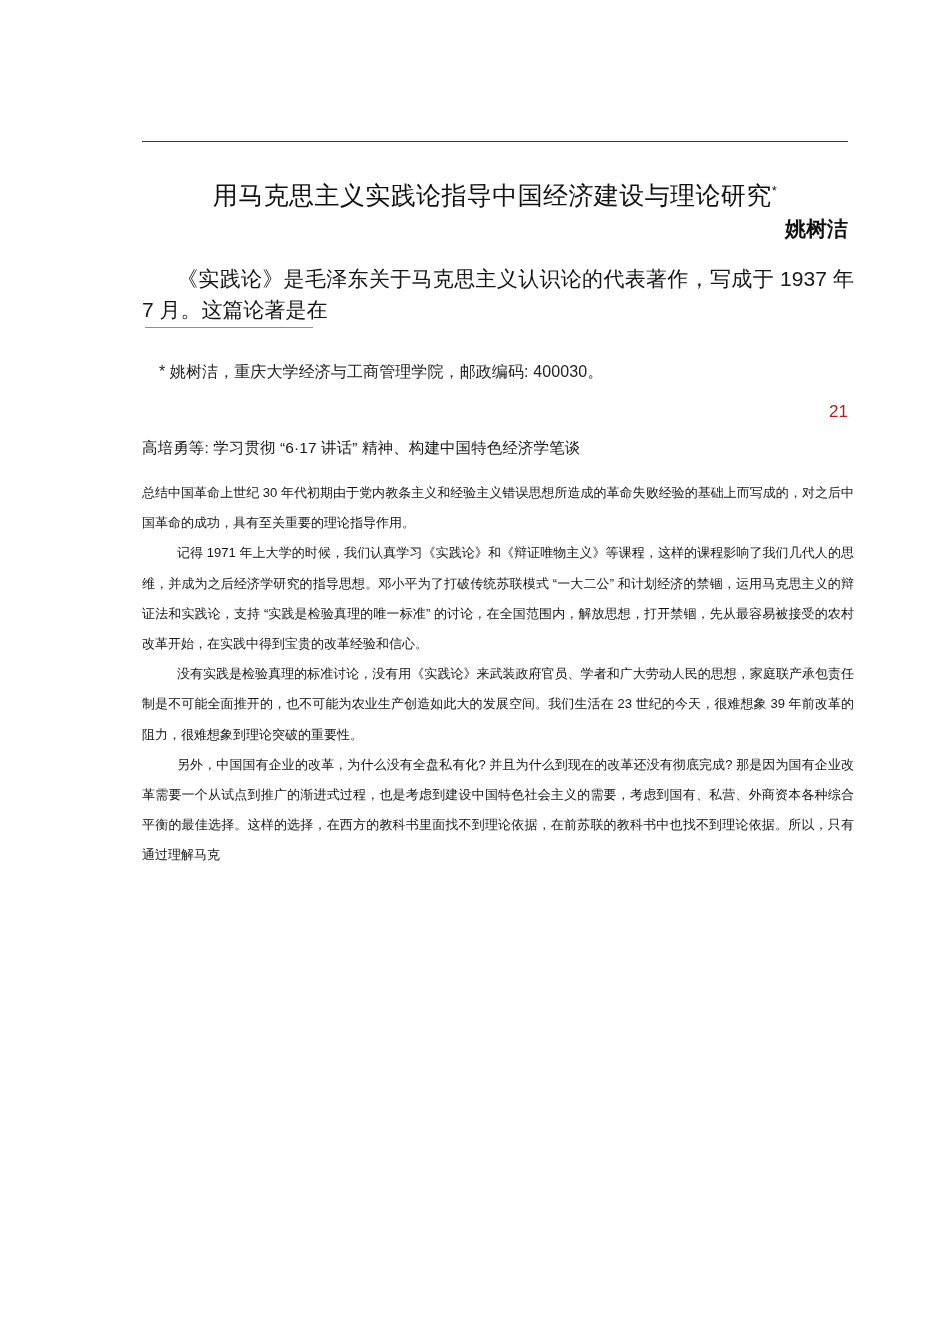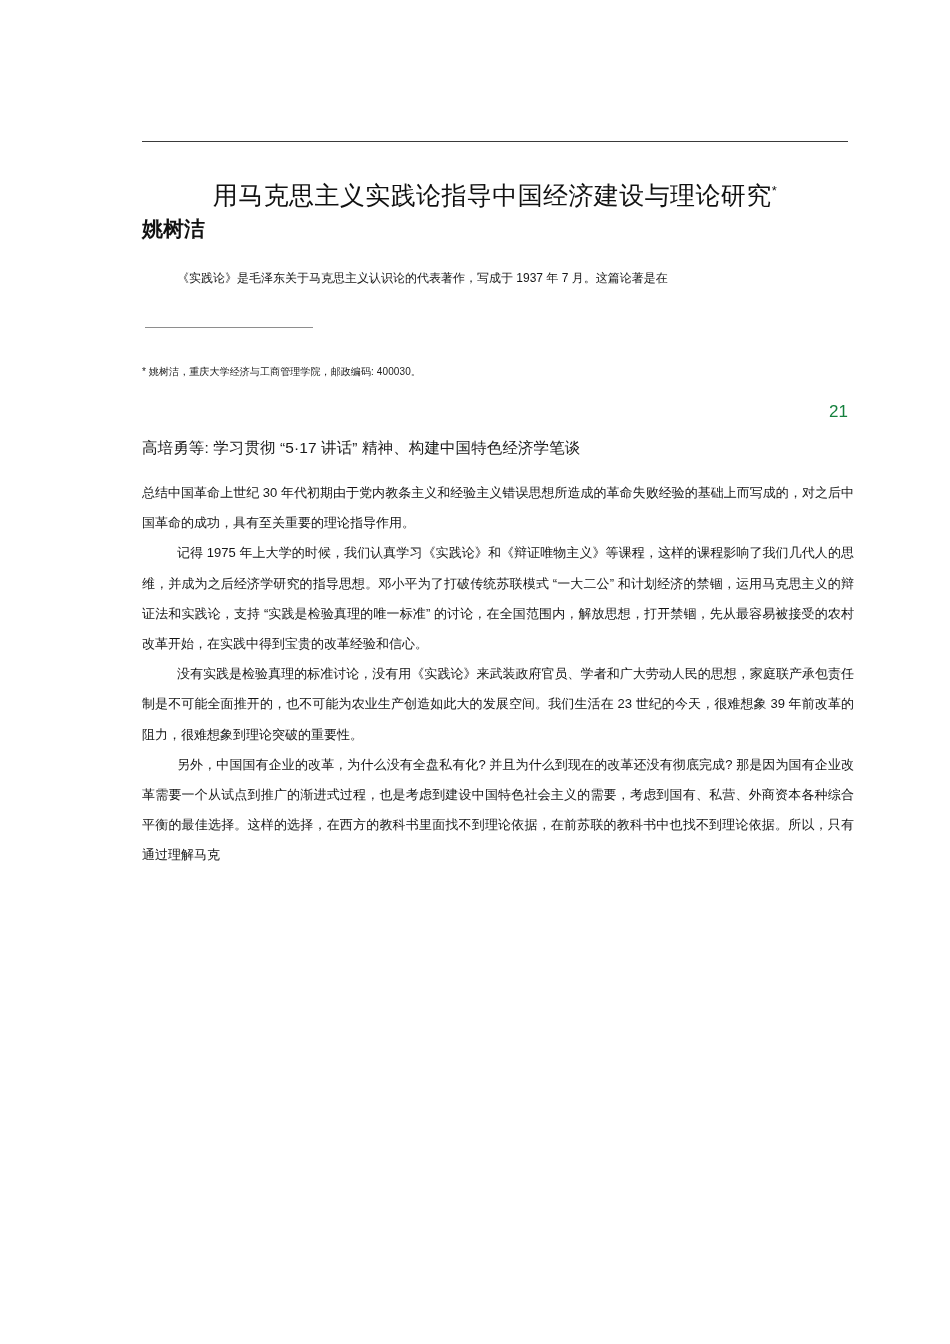--- a/index.html
+++ b/index.html
@@ -48,68 +48,68 @@
     font-size: 13px;
     vertical-align: super;
     line-height: 0;
   }
 
   .doc-author {
     position: absolute;
     left: 120px;
     top: 214px;
     width: 706px;
-    text-align: left;
+    text-align: right;
     font-size: 21px;
     line-height: 30px;
     font-weight: 700;
     color: #111;
   }
 
   .abstract {
     position: absolute;
     left: 120px;
     top: 263px;
     width: 712px;
-    font-size: 12px;
+    font-size: 21px;
     line-height: 31px;
     text-align: justify;
     text-justify: inter-ideograph;
     text-indent: 35px;
     color: #151515;
   }
 
   .footnote-rule {
     position: absolute;
     left: 123px;
     top: 327px;
     width: 168px;
     height: 0;
     border-top: 1.6px solid #8e8e8e;
   }
 
   .footnote {
     position: absolute;
-    left: 120px;
+    left: 137px;
     top: 362px;
     width: 690px;
-    font-size: 10px;
+    font-size: 16px;
     line-height: 20px;
     color: #222;
     letter-spacing: 0.1px;
   }
 
   
   .folio {
     position: absolute;
     right: 124px;
     top: 401px;
     font-size: 17px;
     line-height: 22px;
-    color: #15803d;
+    color: #b91c1c;
   }
   .running-head {
     position: absolute;
     left: 120px;
     top: 437px;
     width: 712px;
     font-size: 15.5px;
     line-height: 22px;
     color: #1a1a1a;
     letter-spacing: 0.1px;
@@ -150,22 +150,22 @@
   <div class="doc-author">姚树洁</div>
 
   <div class="abstract">《实践论》是毛泽东关于马克思主义认识论的代表著作，写成于 1937 年 7 月。这篇论著是在</div>
 
   <div class="footnote-rule"></div>
 
   <div class="footnote">* 姚树洁，重庆大学经济与工商管理学院，邮政编码: 400030。</div>
 
   <div class="folio">21</div>
 
-  <div class="running-head">高培勇等: 学习贯彻 “5·17 讲话” 精神、构建中国特色经济学笔谈</div>
+  <div class="running-head">高培勇等: 学习贯彻 “6·17 讲话” 精神、构建中国特色经济学笔谈</div>
 
   <div class="body-col">
     <p class="noindent">总结中国革命上世纪 30 年代初期由于党内教条主义和经验主义错误思想所造成的革命失败经验的基础上而写成的，对之后中国革命的成功，具有至关重要的理论指导作用。</p>
-    <p class="indent">记得 1975 年上大学的时候，我们认真学习《实践论》和《辩证唯物主义》等课程，这样的课程影响了我们几代人的思维，并成为之后经济学研究的指导思想。邓小平为了打破传统苏联模式 “一大二公” 和计划经济的禁锢，运用马克思主义的辩证法和实践论，支持 “实践是检验真理的唯一标准” 的讨论，在全国范围内，解放思想，打开禁锢，先从最容易被接受的农村改革开始，在实践中得到宝贵的改革经验和信心。</p>
+    <p class="indent">记得 1971 年上大学的时候，我们认真学习《实践论》和《辩证唯物主义》等课程，这样的课程影响了我们几代人的思维，并成为之后经济学研究的指导思想。邓小平为了打破传统苏联模式 “一大二公” 和计划经济的禁锢，运用马克思主义的辩证法和实践论，支持 “实践是检验真理的唯一标准” 的讨论，在全国范围内，解放思想，打开禁锢，先从最容易被接受的农村改革开始，在实践中得到宝贵的改革经验和信心。</p>
     <p class="indent">没有实践是检验真理的标准讨论，没有用《实践论》来武装政府官员、学者和广大劳动人民的思想，家庭联产承包责任制是不可能全面推开的，也不可能为农业生产创造如此大的发展空间。我们生活在 23 世纪的今天，很难想象 39 年前改革的阻力，很难想象到理论突破的重要性。</p>
     <p class="indent">另外，中国国有企业的改革，为什么没有全盘私有化? 并且为什么到现在的改革还没有彻底完成? 那是因为国有企业改革需要一个从试点到推广的渐进式过程，也是考虑到建设中国特色社会主义的需要，考虑到国有、私营、外商资本各种综合平衡的最佳选择。这样的选择，在西方的教科书里面找不到理论依据，在前苏联的教科书中也找不到理论依据。所以，只有通过理解马克</p>
   </div>
 
 </div>
 
 </body></html>

